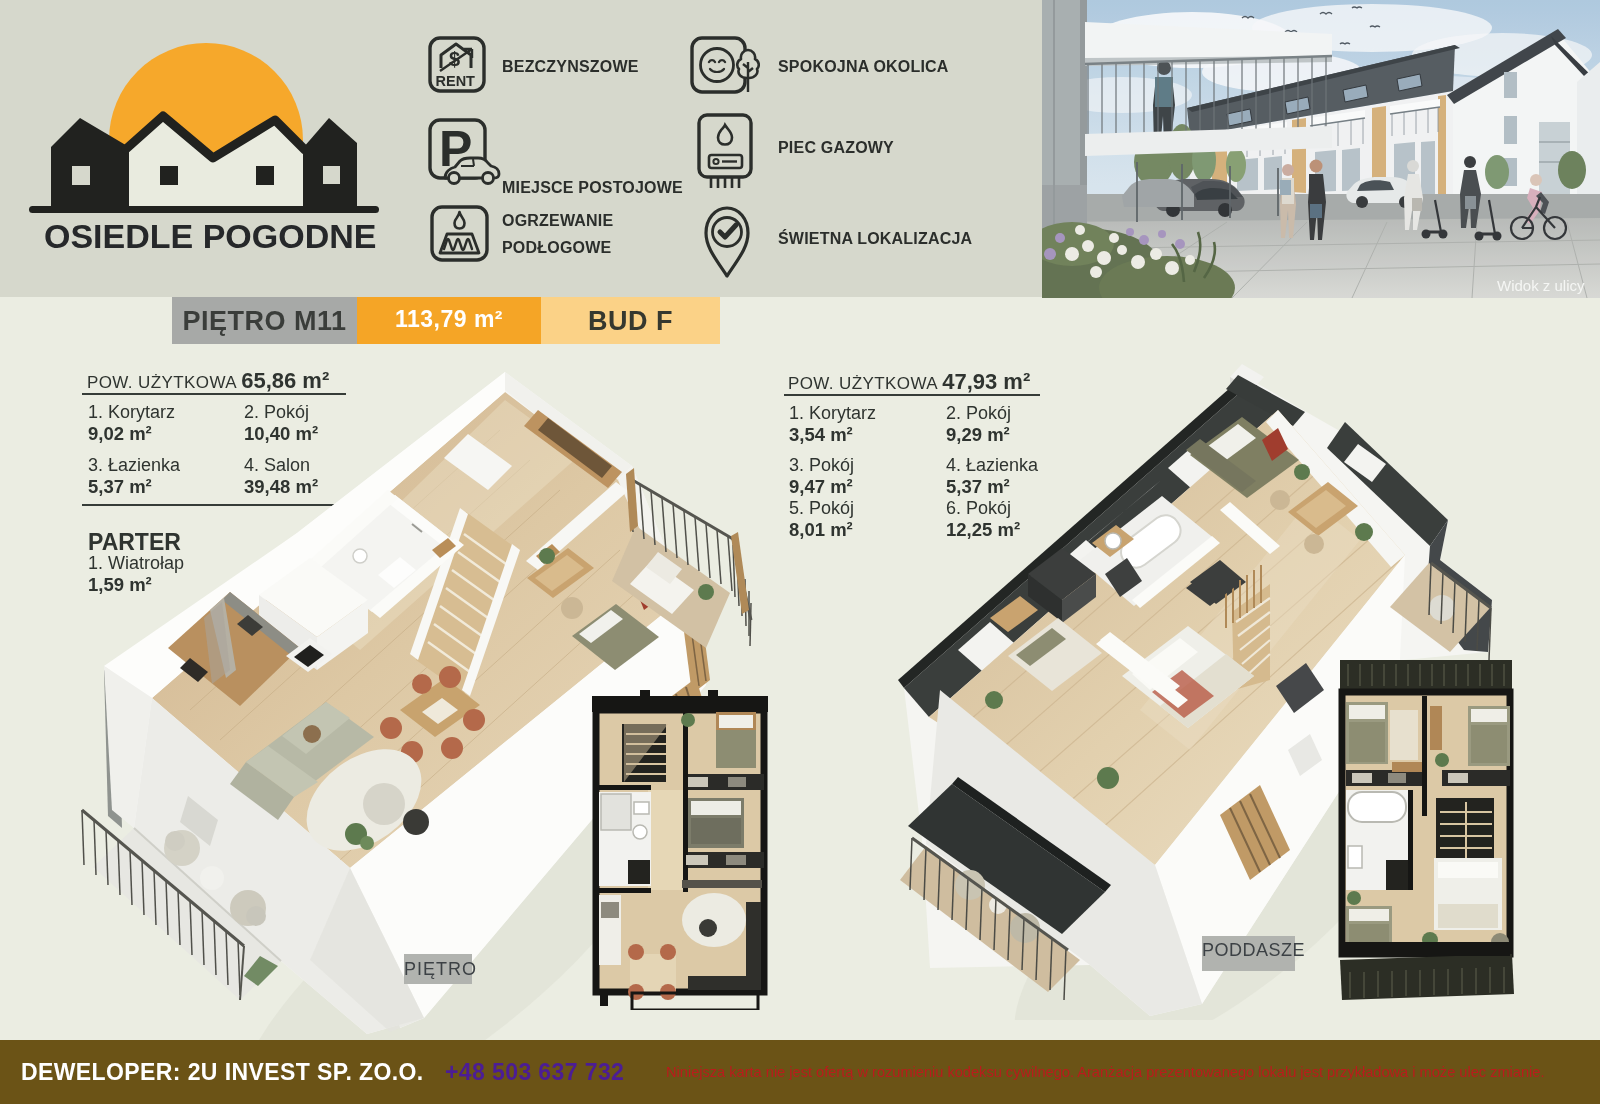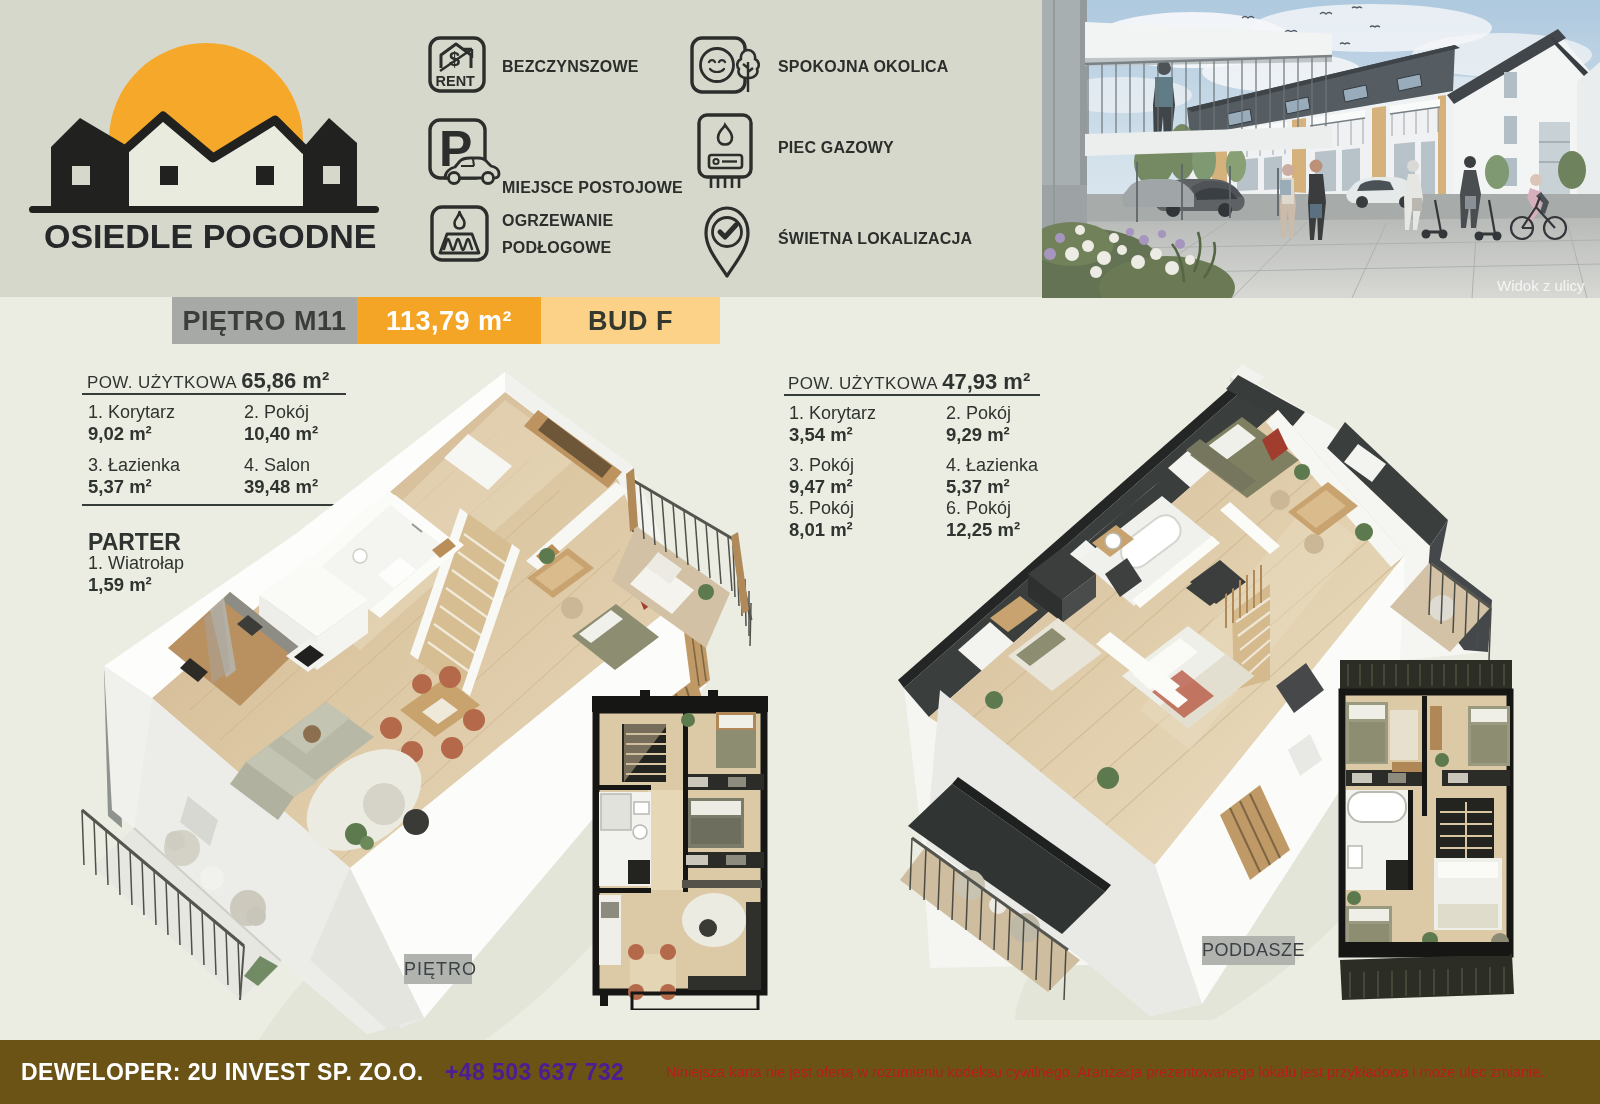--- a/index.html
+++ b/index.html
@@ -366,21 +366,21 @@
 
 <rect x="0" y="0" width="558" height="298" fill="#eef2f4" opacity=".07"></rect>
 
 <text x="455" y="291" font-size="15" fill="#f5f6f4">Widok z ulicy</text>
 </svg>
 
 <div class="abs" style="left:172px;top:297px;width:185px;height:47px;background:#a7a9a7;"></div>
 <div class="abs" style="left:172px;top:306px;width:185px;text-align:center;font-size:27px;font-weight:bold;color:#3a3d3a;letter-spacing:.5px;">PIĘTRO M11</div>
 
 <div class="abs" style="left:357px;top:297px;width:184px;height:47px;background:#f5a526;"></div>
-<div class="abs" style="left:357px;top:306px;width:184px;text-align:center;font-size:27px;font-weight:bold;color:#ffffff;letter-spacing:.5px;">113,79 m²</div>
+<div class="abs" style="left:357px;top:306px;width:184px;text-align:center;font-size:23px;font-weight:bold;color:#ffffff;letter-spacing:.5px;">113,79 m²</div>
 
 <div class="abs" style="left:541px;top:297px;width:179px;height:47px;background:#fbd287;"></div>
 <div class="abs" style="left:541px;top:306px;width:179px;text-align:center;font-size:27px;font-weight:bold;color:#35382f;letter-spacing:.5px;">BUD F</div>
 
 <div class="it" style="left:87px;top:368px;font-size:17px;letter-spacing:.4px;">POW. UŻYTKOWA <span style="font-size:22px;font-weight:bold;letter-spacing:0;">65,86 m²</span></div>
 
 <div class="abs" style="left:82px;top:393px;width:264px;height:2px;background:#363c38;"></div>
 
 <div class="it" style="left:88px;top:402px;">1. Korytarz<br><b>9,02 m²</b></div>
 
@@ -989,21 +989,21 @@
   <line x1="160" y1="317" x2="160" y2="343"></line>
         <line x1="174" y1="317" x2="174" y2="343"></line>
 </g>
 
 <rect x="12" y="292" width="168" height="14" fill="#161614"></rect>
 </svg>
 
 <div class="abs" style="left:404px;top:954px;width:68px;height:30px;background:#b1b3af;
      font-size:18px;color:#3c4145;text-align:center;line-height:30px;letter-spacing:1px;">PIĘTRO</div>
 
-<div class="abs" style="left:1202px;top:936px;width:93px;height:29px;background:#b1b3af;
+<div class="abs" style="left:1202px;top:936px;width:93px;height:35px;background:#b1b3af;
      font-size:18px;color:#3c4145;text-align:center;line-height:29px;letter-spacing:.5px;">PODDASZE</div>
 
 <div class="abs" style="left:0;top:1040px;width:1600px;height:64px;background:#6b5316;"></div>
 
 <div class="abs" style="left:21px;top:1059px;font-size:23px;font-weight:bold;color:#fff;letter-spacing:.4px;">DEWELOPER: 2U INVEST SP. ZO.O.</div>
 
 <div class="abs" style="left:445px;top:1059px;font-size:23px;font-weight:bold;color:#4c1d95;letter-spacing:.4px;">+48 503 637 732</div>
 
 <div class="abs" style="left:666px;top:1064px;font-size:14.6px;color:#b91c1c;">Niniejsza karta nie jest ofertą w rozumieniu kodeksu cywilnego. Aranżacja prezentowanego lokalu jest przykładowa i może ulec zmianie.</div>
 

